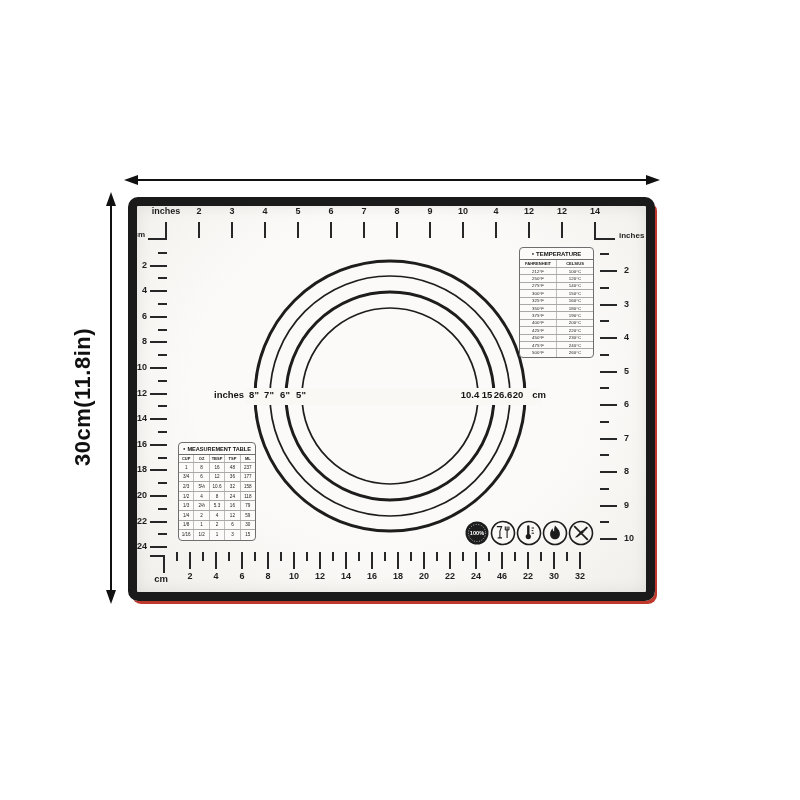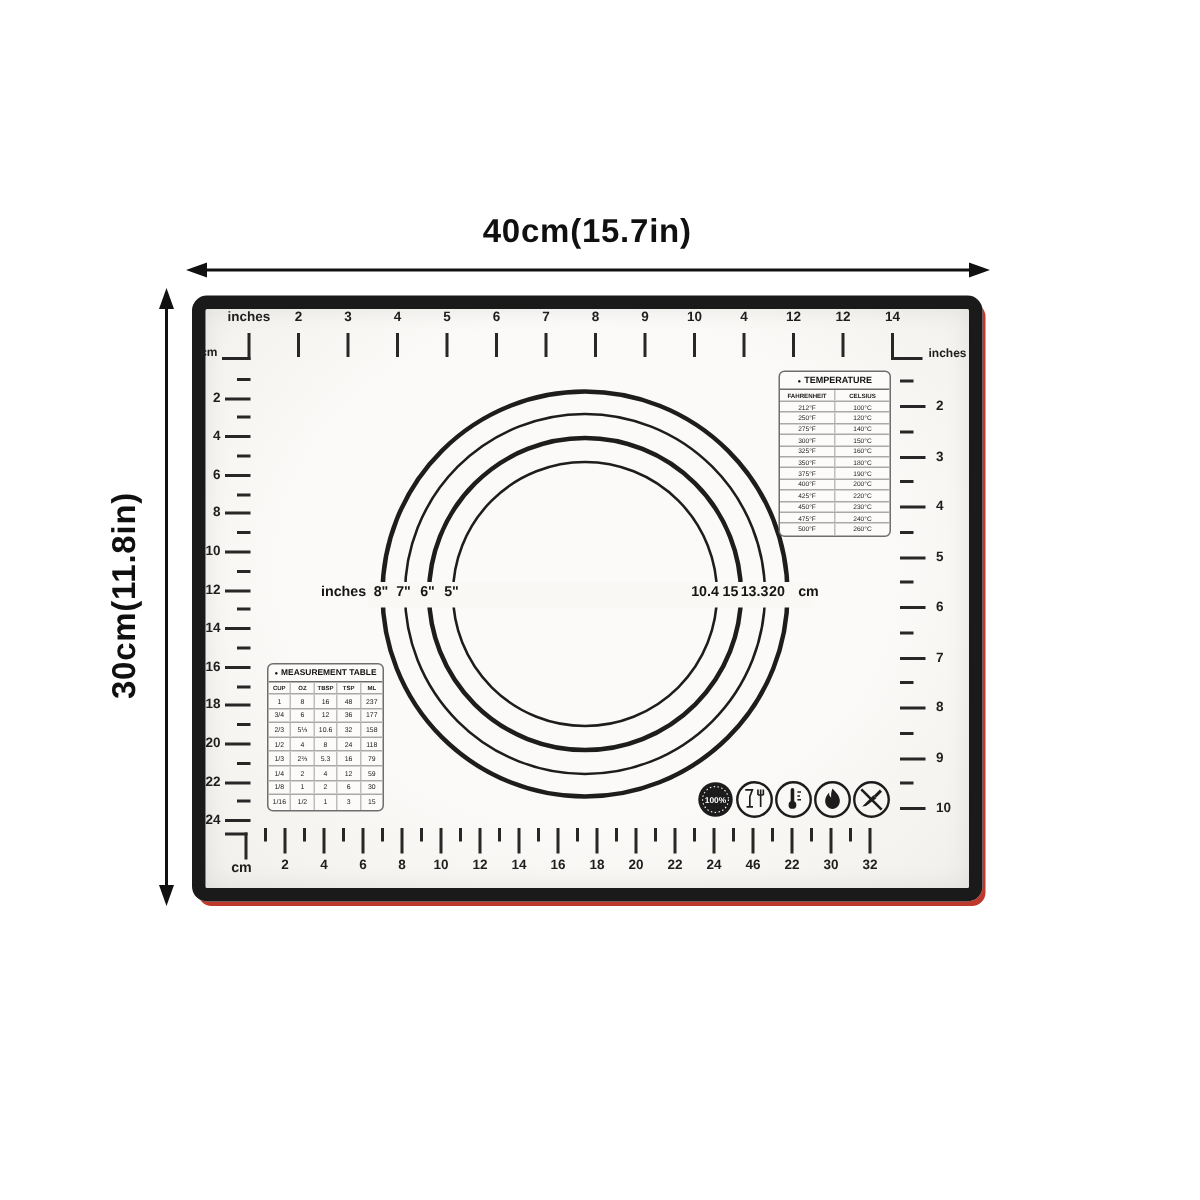--- a/index.html
+++ b/index.html
@@ -39,21 +39,20 @@
   #meas-head{height:8px;font-size:4px;font-weight:bold;}
   #meas-body .tbl-row{height:9.6px;font-size:4.6px;}
 
   .icon-svg{position:absolute;z-index:4;}
 </style>
 </head>
 <body>
 
 <div id="canvas">
 
-  <div class="abs dim-label" id="width-label" style="left:128px;top:141px;width:527px;">40cm(15.7in)</div>
   <svg class="abs" style="left:124px;top:172px;" width="536" height="16" viewBox="0 0 536 16">
     <line x1="11" y1="8" x2="525" y2="8" stroke="#111" stroke-width="2"></line>
     <polygon points="0,8 14,3 14,13" fill="#111"></polygon>
     <polygon points="536,8 522,3 522,13" fill="#111"></polygon>
   </svg>
 
   <div class="abs dim-label" id="height-label" style="left:-17px;top:384px;width:200px;height:26px;">30cm(11.8in)</div>
   <svg class="abs" style="left:103px;top:192px;" width="16" height="412" viewBox="0 0 16 412">
     <line x1="8" y1="11" x2="8" y2="401" stroke="#111" stroke-width="2"></line>
     <polygon points="8,0 3,14 13,14" fill="#111"></polygon>
@@ -70,21 +69,21 @@
   </svg>
   <div class="abs" id="circle-band" style="left:245px;top:388px;width:296px;height:17px;"></div>
   <div id="circle-labels">
       <span class="abs circ-label" style="left: 214px; top: 389px; width: 28px;">inches</span>
       <span class="abs circ-label" style="left: 240px; top: 389px; width: 28px;">8"</span>
       <span class="abs circ-label" style="left: 255px; top: 389px; width: 28px;">7"</span>
       <span class="abs circ-label" style="left: 271px; top: 389px; width: 28px;">6"</span>
       <span class="abs circ-label" style="left: 287px; top: 389px; width: 28px;">5"</span>
       <span class="abs circ-label" style="left: 456px; top: 389px; width: 28px;">10.4</span>
       <span class="abs circ-label" style="left: 473px; top: 389px; width: 28px;">15</span>
-      <span class="abs circ-label" style="left: 489px; top: 389px; width: 28px;">13.3</span>
+      <span class="abs circ-label" style="left: 489px; top: 389px; width: 28px;">26.6</span>
       <span class="abs circ-label" style="left: 504px; top: 389px; width: 28px;">20</span>
       <span class="abs circ-label" style="left: 525px; top: 389px; width: 28px;">cm</span>
     </div>
 
   <div id="ruler-top">
       <div class="abs tick" style="left: 198px; top: 222px; width: 2px; height: 16px;"></div>
       <span class="abs num" style="left: 188px; top: 206px; width: 22px;">2</span>
       <div class="abs tick" style="left: 231px; top: 222px; width: 2px; height: 16px;"></div>
       <span class="abs num" style="left: 221px; top: 206px; width: 22px;">3</span>
       <div class="abs tick" style="left: 264px; top: 222px; width: 2px; height: 16px;"></div>

